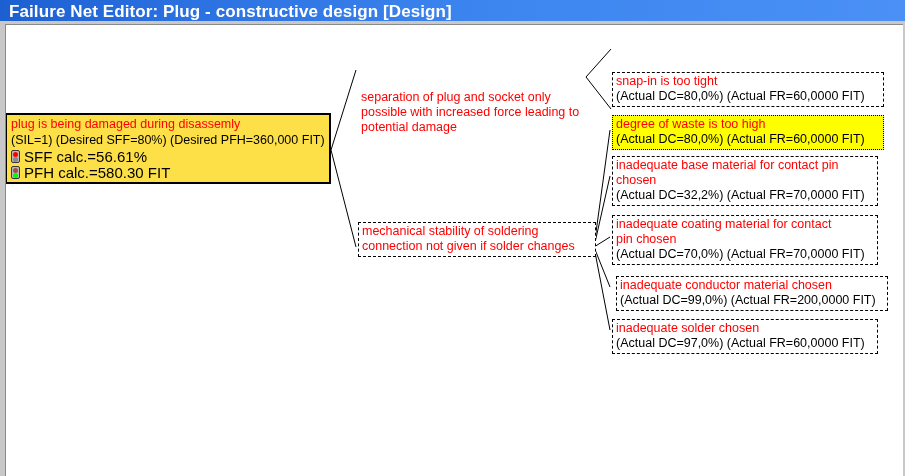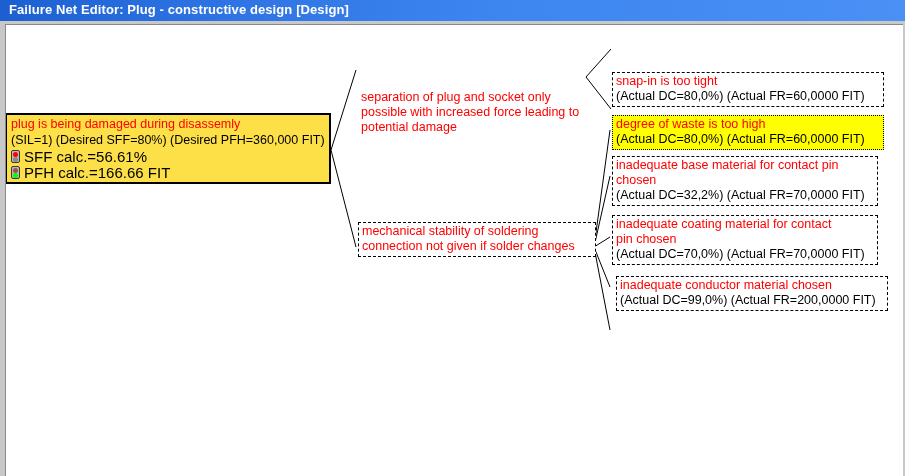--- a/index.html
+++ b/index.html
@@ -22,21 +22,21 @@
     position: absolute;
     left: 0; top: 0;
     width: 905px; height: 21px;
     background: linear-gradient(to right, #1b5fd0 0%, #2a6fe0 18%, #3d86f0 55%, #4a90f5 100%);
     box-sizing: border-box;
   }
   #titlebar .title-text {
     position: absolute;
     left: 9px; top: 2px;
     color: #ffffff;
-    font-size: 13px;
+    font-size: 17px;
     font-weight: bold;
     letter-spacing: 0.1px;
     white-space: nowrap;
     font-family: "Liberation Sans", sans-serif;
   }
   
   #frame {
     position: absolute;
     left: 0; top: 21px;
     width: 905px; height: 455px;
@@ -179,21 +179,21 @@
               <span class="lamp bot"></span>
           </span>
           <span class="mlabel">SFF calc.=56.61%</span>
         </div>
         <div class="metric-row">
           <span class="tl green">
             <span class="body"></span>
               <span class="lamp top"></span>
               <span class="lamp bot"></span>
           </span>
-          <span class="mlabel">PFH calc.=166.66 FIT</span>
+          <span class="mlabel">PFH calc.=580.30 FIT</span>
         </div>
       </div>
 
       <div class="node plain" style="left:352px; top:17px; width:238px;">
         <span class="hdr">separation of plug and socket only</span>
         <span class="hdr">possible with increased force leading to</span>
         <span class="hdr">potential damage</span>
       </div>
 
       <div class="node dashed" style="left:352px; top:197px; width:238px;">
@@ -222,16 +222,20 @@
         <span class="hdr">inadequate coating material for contact</span>
         <span class="hdr">pin chosen</span>
         <span class="det">(Actual DC=70,0%) (Actual FR=70,0000 FIT)</span>
       </div>
 
       <div class="node dashed" style="left:610px; top:251px; width:272px;">
         <span class="hdr">inadequate conductor material chosen</span>
         <span class="det">(Actual DC=99,0%) (Actual FR=200,0000 FIT)</span>
       </div>
 
+      <div class="node dashed" style="left:606px; top:294px; width:266px;">
+        <span class="hdr">inadequate solder chosen</span>
+        <span class="det">(Actual DC=97,0%) (Actual FR=60,0000 FIT)</span>
+      </div>
 
     </div>
   </div>
 </div>
 
 </body></html>

